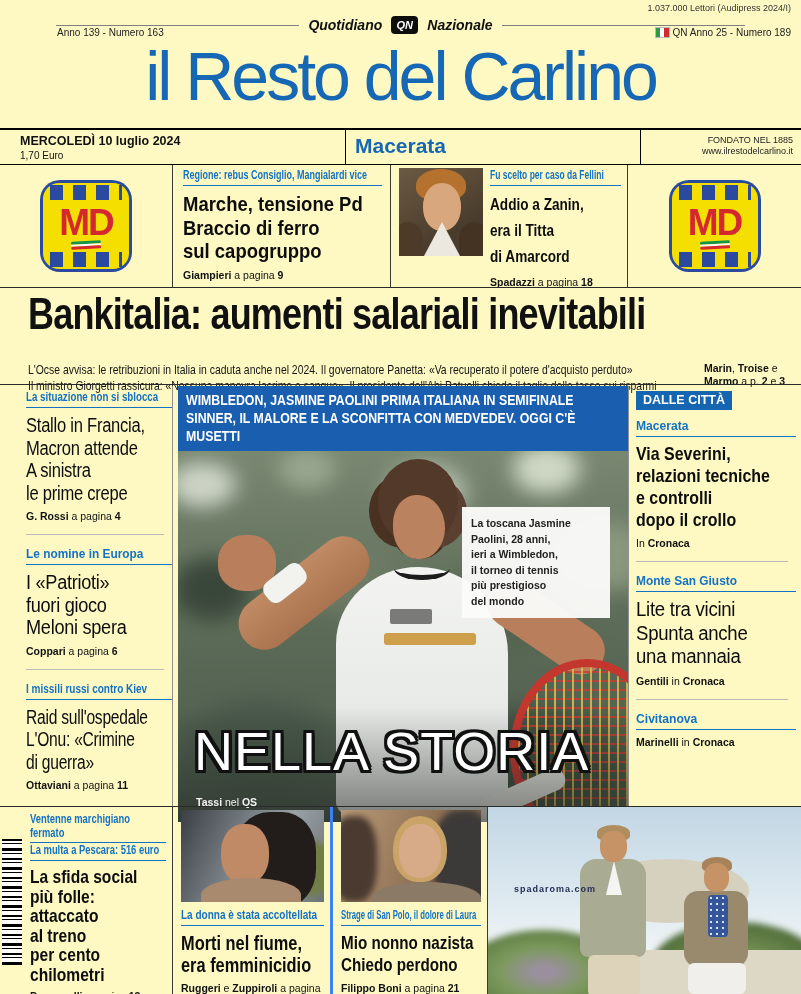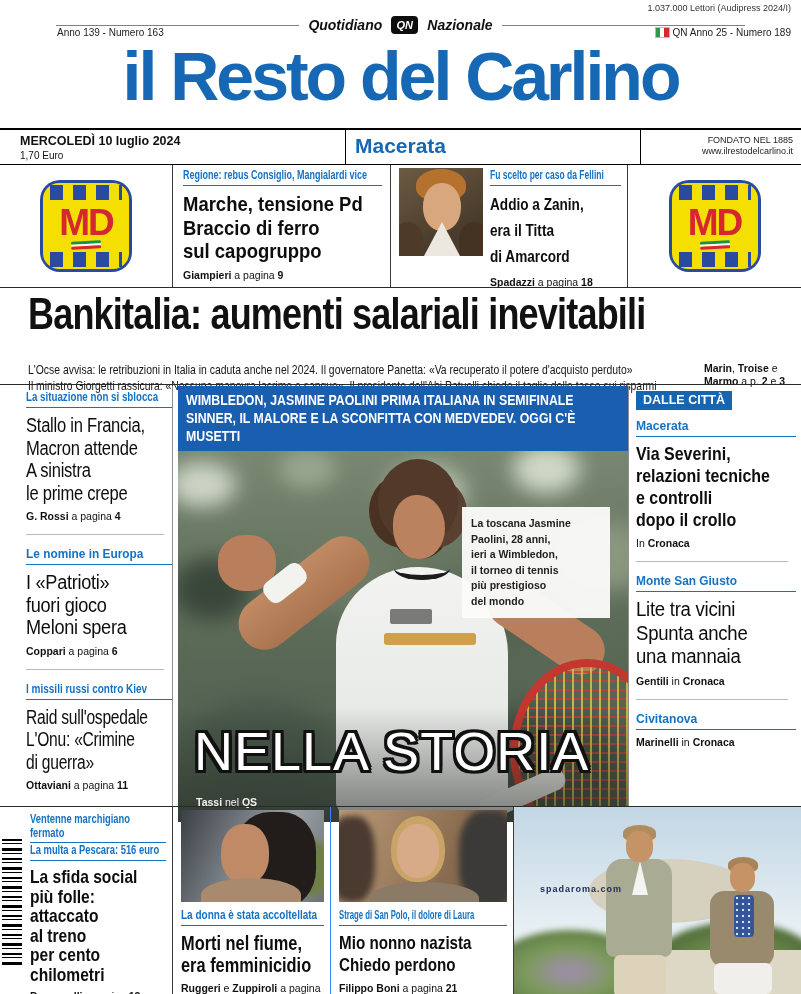--- a/index.html
+++ b/index.html
@@ -1,32 +1,32 @@
 <!DOCTYPE html>
 <html><head>
 <meta charset="utf-8">
 <style>
   html,body{margin:0;padding:0;background:#e8e8e8}
-  .page{position:relative;width:801px;height:994px;background:#ffffff;margin:0 auto;
+  .page{position:relative;width:801px;height:994px;background:#fef9c3;margin:0 auto;
         font-family:"Liberation Sans",sans-serif;color:#111;overflow:hidden}
   .fit{display:block;transform:scaleX(var(--sx,.88));transform-origin:0 0;
        width:calc(100% / var(--sx,.88));white-space:pre-line}
   
   .readers{position:absolute;top:3px;right:10px;font-size:9px;color:#333}
   .qn-row{position:absolute;top:16px;left:0;right:0;display:flex;align-items:center;justify-content:center;gap:9px}
   .qn-row .rule{height:1px;background:#808080;width:243px}
   .qn-brand{font-style:italic;font-weight:700;font-size:14px;color:#101010}
   .qn-logo{width:27px;height:18px;background:#0d0d0d;color:#fff;font-weight:700;font-style:italic;
            font-size:11px;display:flex;align-items:center;justify-content:center;border-radius:4px}
   .ed-left{position:absolute;top:27px;left:57px;font-size:10px;color:#222}
   .ed-right{position:absolute;top:27px;right:10px;font-size:10px;color:#222;display:flex;align-items:center;gap:4px}
   .flag{width:13px;height:9px;display:inline-flex;outline:1px solid #bbb}
   .flag i{flex:1}.flag .g{background:#2e9a46}.flag .w{background:#fff}.flag .r{background:#d02c30}
   .masthead{position:absolute;top:30px;left:0;width:100%;margin:0;text-align:center;
-            font-size:68px;font-weight:700;color:#1668b4;letter-spacing:-3px;line-height:92px}
+            font-size:68px;font-weight:400;color:#1668b4;letter-spacing:-3px;line-height:92px}
   
   .date-strip{position:absolute;top:128px;left:0;width:801px;height:37px;
               border-top:2px solid #000;border-bottom:1px solid #000;box-sizing:border-box}
   .ds-v{position:absolute;top:0;bottom:0;width:0;border-left:1px solid #000}
   .ds-date{position:absolute;left:20px;top:4px;font-size:12.5px;font-weight:700}
   .ds-price{position:absolute;left:20px;top:20px;font-size:10px;font-weight:400}
   .ds-loc{position:absolute;left:0;right:0;top:4px;text-align:center;font-size:21px;font-weight:700;color:#1668b4}
   .ds-right{position:absolute;right:8px;top:5px;text-align:right;font-size:9px;line-height:11px;color:#222}
   
   .top-row{position:absolute;top:165px;left:0;width:801px;height:122px;display:flex;box-sizing:border-box}
@@ -119,21 +119,21 @@
   .badge{display:inline-block;background:#1565b0;color:#fff;font-weight:700;font-size:12.5px;
          padding:2px 7px 3px;margin-bottom:9px}
   .cr-hl-bold{font-size:19px;line-height:22px}
   .cr-hl-light{font-weight:400;font-size:20px;line-height:23.5px;letter-spacing:-.3px}
   
   .bottom-row{position:absolute;top:807px;left:0;width:801px;height:187px;display:flex;box-sizing:border-box}
   .br-c1{width:172px;position:relative;padding:5px 6px 0 30px;box-sizing:border-box}
   .barcode{position:absolute;left:2px;top:32px;width:20px;height:126px;
     background:repeating-linear-gradient(180deg,#000 0 2px,#fff 2px 4px,#000 4px 5px,#fff 5px 9px,#000 9px 12px,#fff 12px 14px,#000 14px 15px,#fff 15px 19px)}
   .br-c2{width:158px;border-left:1px solid #3a3a3a;padding:3px 6px 0 8px;box-sizing:border-box}
-  .br-c3{width:183px;border-left:1px solid #3b82f6;padding:3px 6px 0 8px;box-sizing:border-box}
+  .br-c3{width:157px;border-left:3px solid #3b82f6;padding:3px 6px 0 8px;box-sizing:border-box}
   .br-c4{flex:1;border-left:1px solid #3a3a3a;position:relative;overflow:hidden}
   .k2{margin-bottom:0;padding-bottom:2px}
   .br-hl{font-size:19px;line-height:19.5px;margin-top:5px}
   .thumb{position:relative;width:100%;height:92px;overflow:hidden;margin-bottom:6px}
   .w-bg{position:absolute;inset:0;background:linear-gradient(115deg,#3a3f45,#7d8489 42%,#9aa1a6 62%,#6b7276)}
   .w-hair{position:absolute;right:8px;top:2px;width:84px;height:96px;background:#221d1a;border-radius:45% 40% 40% 45%}
   .w-face{position:absolute;left:40px;top:14px;width:48px;height:60px;background:#c08a66;border-radius:46%}
   .w-plant{position:absolute;right:-8px;top:30px;width:40px;height:56px;background:#6f7f45;border-radius:50%;filter:blur(3px)}
   .w-shoulder{position:absolute;left:20px;bottom:-10px;width:100px;height:34px;background:#a98a6e;border-radius:50% 50% 0 0}
   .b-bg{position:absolute;inset:0;background:linear-gradient(110deg,#b99a78,#8d6f52 60%,#6d5340)}

